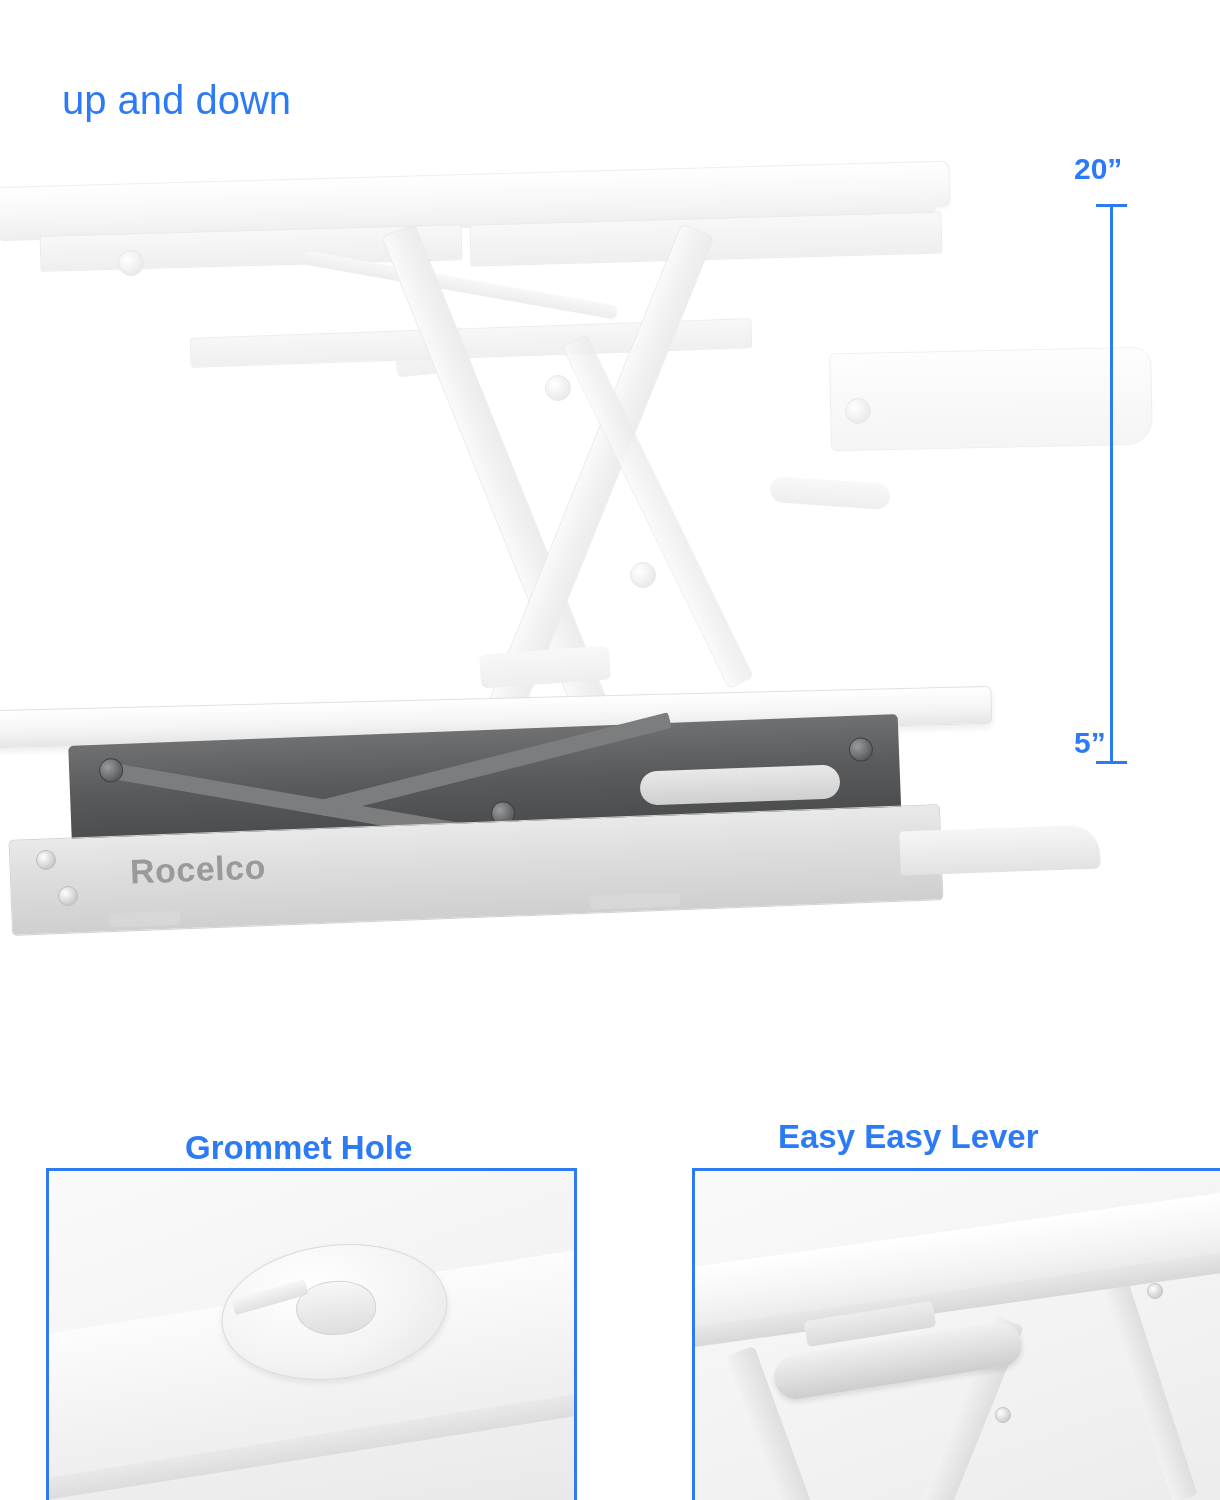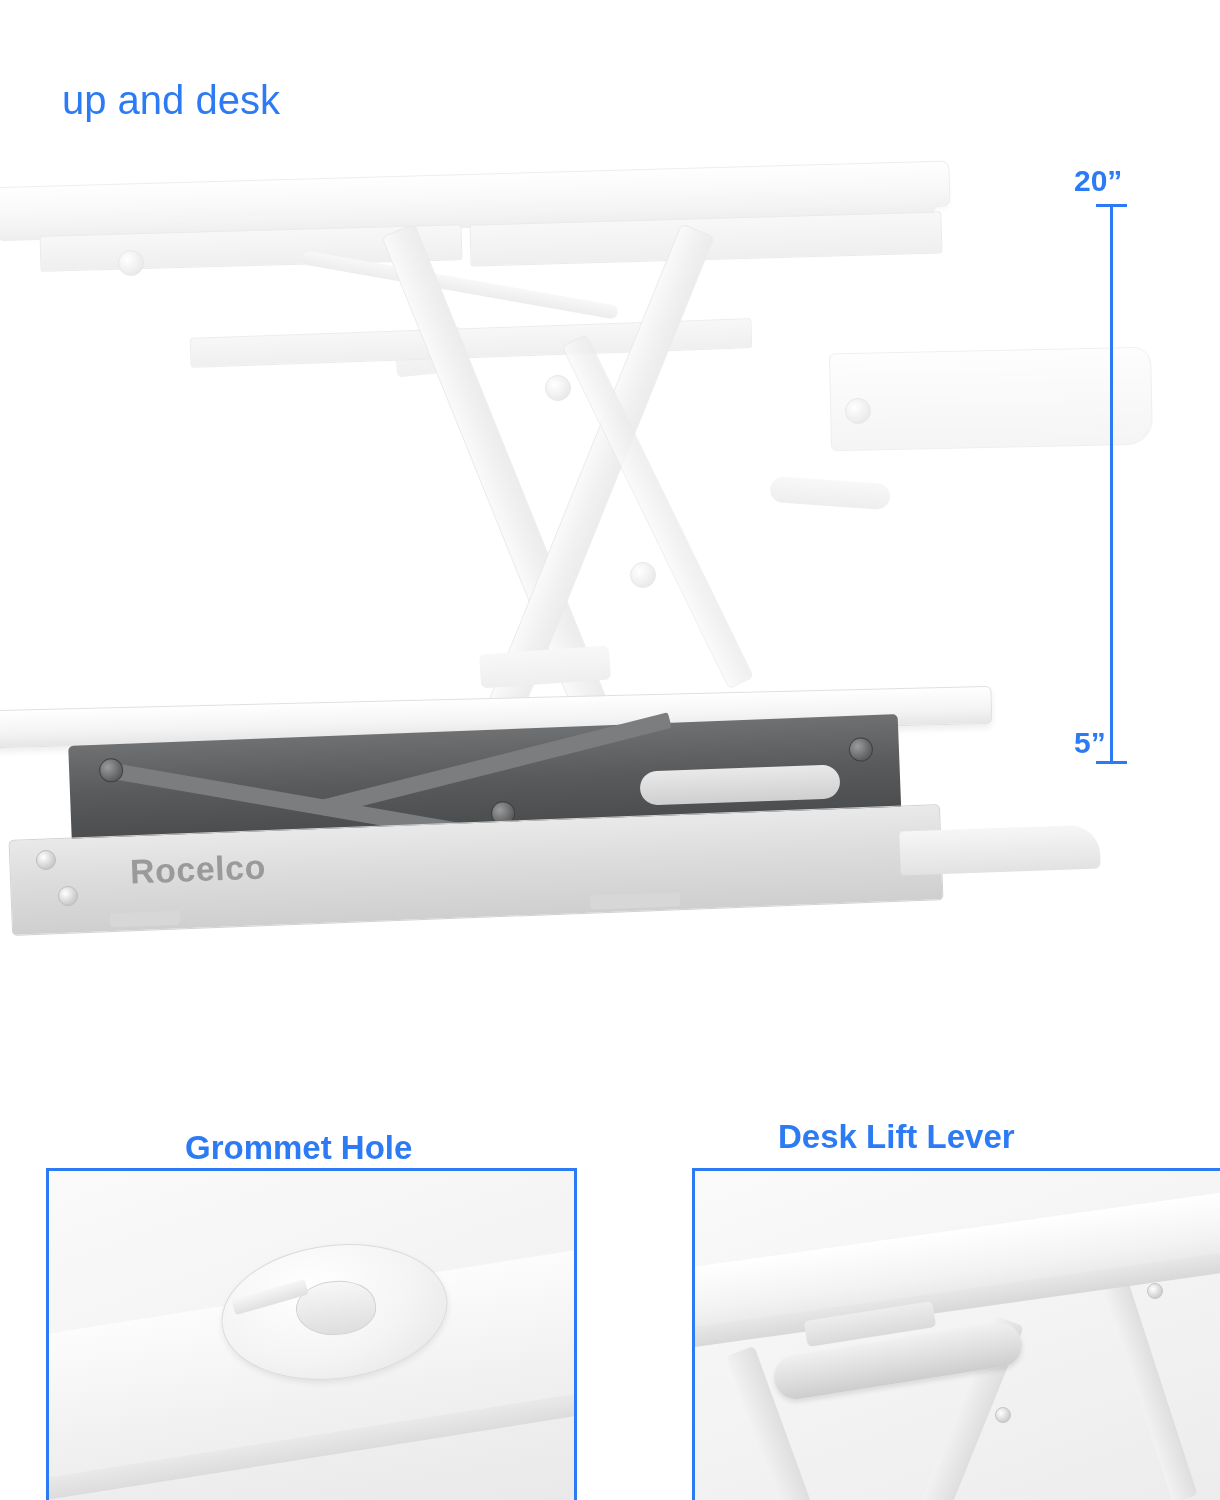--- a/index.html
+++ b/index.html
@@ -279,21 +279,21 @@
   .dim-cap-top { top: 54px; }
   .dim-cap-bottom { top: 611px; }
   .dim-label {
     position: absolute;
     left: 8px;
     font-size: 30px;
     font-weight: bold;
     color: #2d7bf4;
     white-space: nowrap;
   }
-  .dim-label-top { top: 14px; }
+  .dim-label-top { top: 2px; }
   .dim-label-bottom { top: 576px; }
 
   
   .caption {
     position: absolute;
     left: 0;
     top: 950px;
     width: 1220px;
     text-align: center;
     font-size: 25px;
@@ -420,21 +420,21 @@
     border-radius: 50%;
     background: radial-gradient(circle at 35% 35%, #ffffff, #cfcfcf 70%);
     border: 1px solid #c4c4c4;
   }
 </style>
 </head>
 <body>
 
 <div class="page">
 
-  <div class="subhead">up and desk</div>
+  <div class="subhead">up and down</div>
 
   <div class="hero">
 
     <div class="ghost">
       <div class="top-board"></div>
       <div class="top-board-edge"></div>
       <div class="rail rail-left"></div>
       <div class="rail rail-right"></div>
       <div class="gas-rod"></div>
       <div class="gas-rod2"></div>
@@ -482,21 +482,21 @@
   <div class="dim">
     <div class="dim-line"></div>
     <div class="dim-cap dim-cap-top"></div>
     <div class="dim-cap dim-cap-bottom"></div>
     <div class="dim-label dim-label-top">20”</div>
     <div class="dim-label dim-label-bottom">5”</div>
   </div>
 
 
   <div class="panel-title panel-title-left">Grommet Hole</div>
-  <div class="panel-title panel-title-right">Desk Lift Lever</div>
+  <div class="panel-title panel-title-right">Easy Easy Lever</div>
 
   <div class="panel panel-left">
     <div class="grommet-surface"></div>
     <div class="grommet-edge"></div>
     <div class="grommet-ring"></div>
     <div class="grommet-hole"></div>
     <div class="grommet-slot"></div>
   </div>
 
   <div class="panel panel-right">

